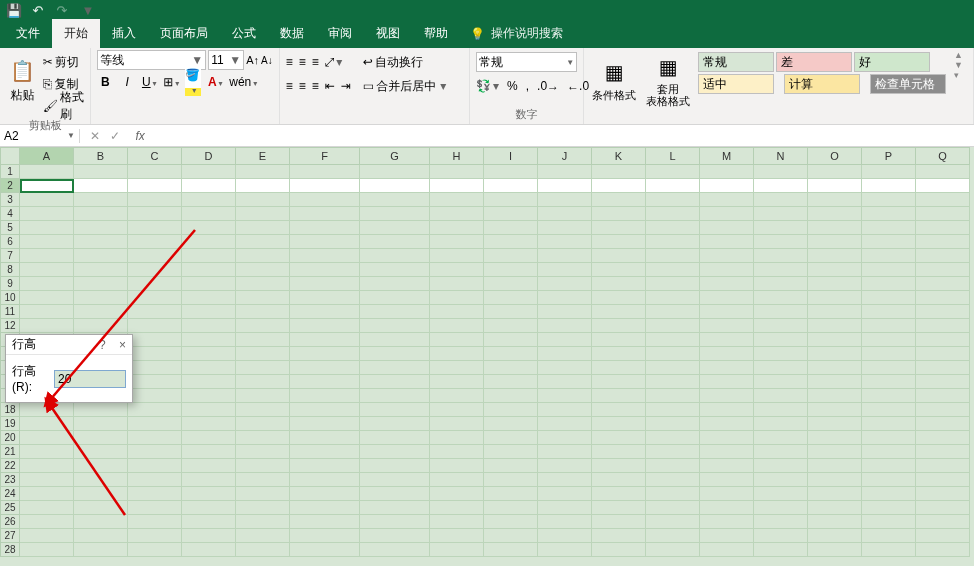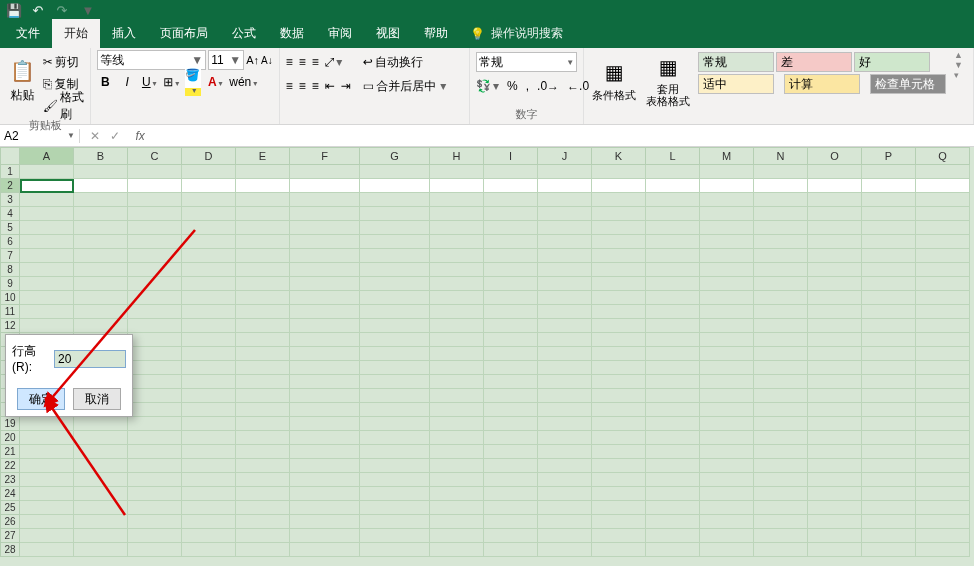--- a/index.html
+++ b/index.html
@@ -813,27 +813,30 @@
         <div class="cell" style="width: 54px;"></div>
         <div class="cell" style="width: 54px;"></div>
         <div class="cell" style="width: 54px;"></div>
         <div class="cell" style="width: 54px;"></div>
         <div class="cell" style="width: 54px;"></div>
       </div>
     </div>
 </div>
 
 <div class="dialog">
+  <div class="dlg-title">
+    <span>行高</span>
+    <span>
+      <span style="margin-right:10px;color:#666">?</span>
+      <span style="color:#666">×</span>
+    </span>
+  </div>
   <div class="dlg-body">
     <span>行高(R):</span>
     <input value="20" style="">
-  </div>
-  <div class="dlg-btns">
-    <button class="ok">确定</button>
-    <button>取消</button>
   </div>
 </div>
 
 <div class="arrow" style="left:40px;top:230px">
 <svg width="160" height="180">
       <defs>
         <marker id="ah1" markerWidth="10" markerHeight="10" refX="2" refY="3" orient="auto">
           <path d="M0,0 L6,3 L0,6 Z" fill="#d00"></path>
         </marker>
       </defs>

